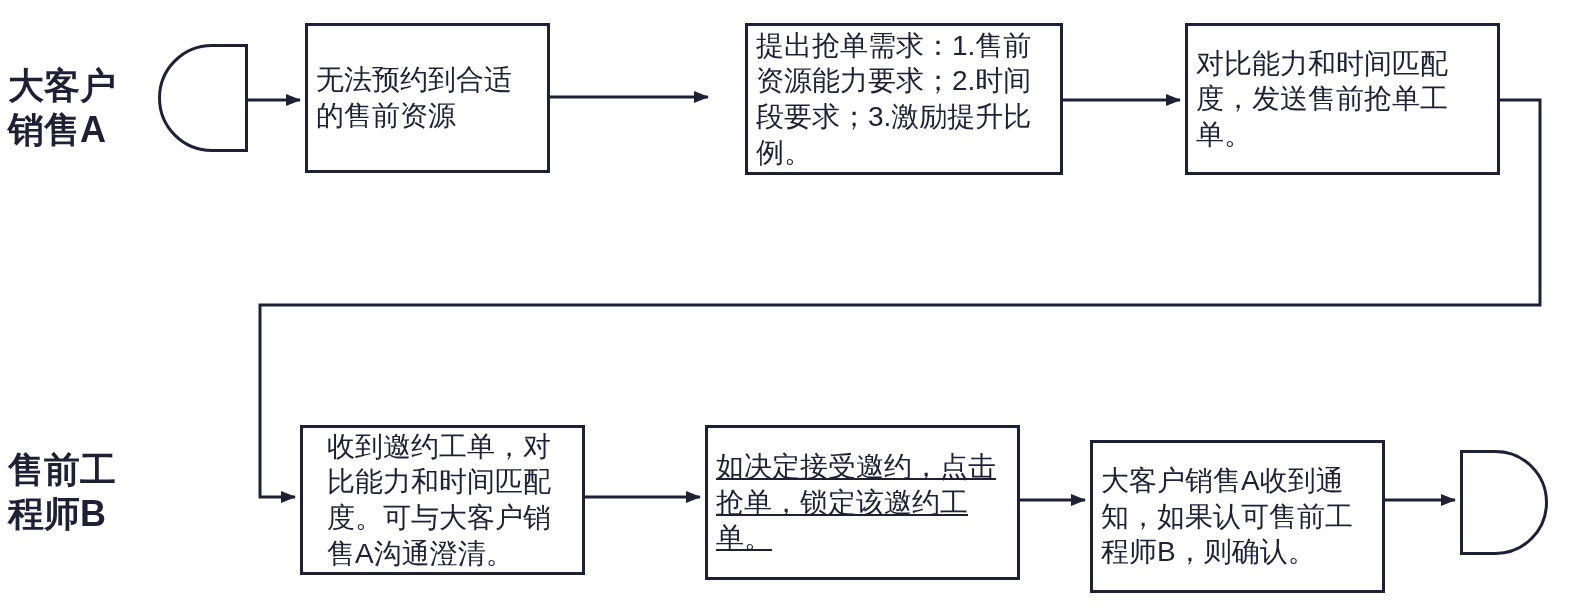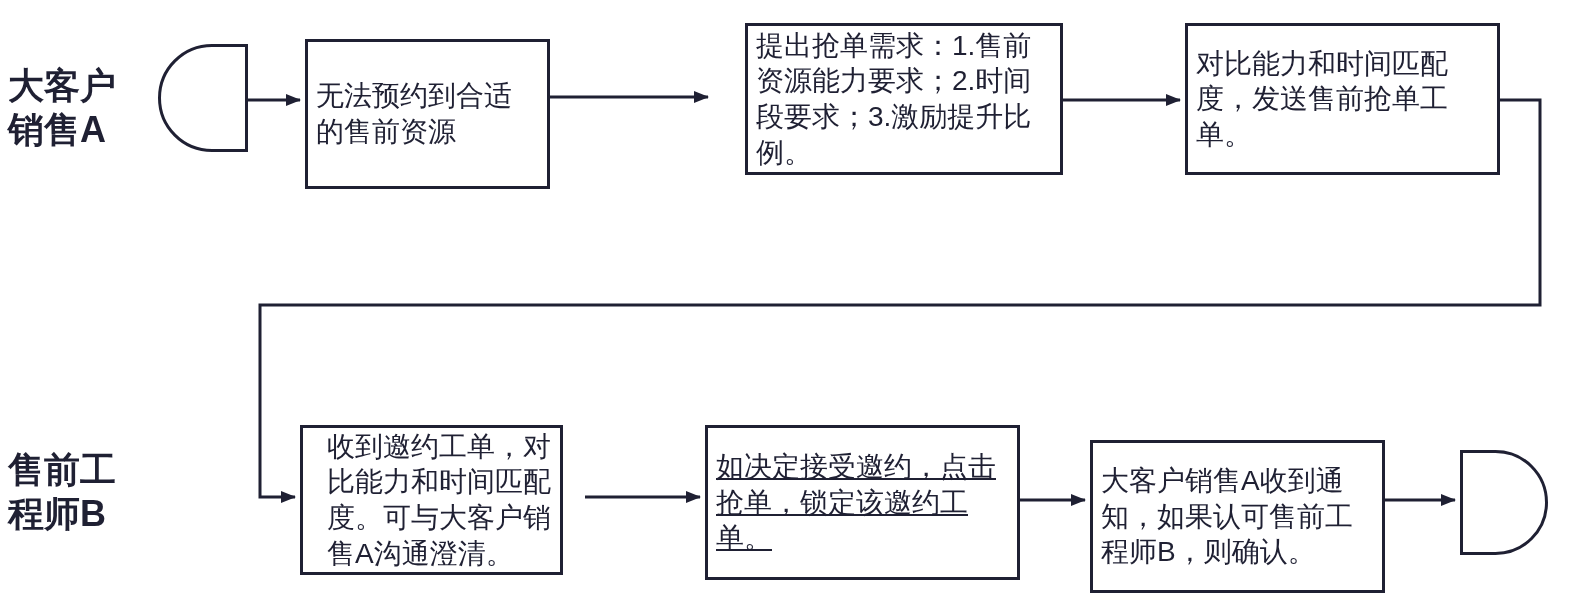--- a/index.html
+++ b/index.html
@@ -55,24 +55,24 @@
   svg.connectors line {
     fill: none;
     stroke: #1f2033;
     stroke-width: 3;
   }
   
   #label-a   { left: 8;   top: 64px;  left: 8px; }
   #label-b   { left: 8px; top: 448px; }
   #term-start{ left: 158px; top: 44px;  width: 90px; height: 108px; }
   #term-end  { left: 1460px; top: 450px; width: 88px; height: 105px; }
-  #box1 { left: 305px;  top: 39px;  width: 245px; height: 150px; }
+  #box1 { left: 305px;  top: 23px;  width: 245px; height: 150px; }
   #box2 { left: 713px;  top: 23px;  width: 318px; height: 152px; margin-left: 32px; }
   #box3 { left: 1185px; top: 23px;  width: 315px; height: 152px; }
-  #box4 { left: 300px;  top: 425px; width: 263px; height: 150px; padding-left: 24px; }
+  #box4 { left: 300px;  top: 425px; width: 285px; height: 150px; padding-left: 24px; }
   #box5 { left: 705px;  top: 425px; width: 315px; height: 155px; text-decoration: underline; }
   #box6 { left: 1090px; top: 440px; width: 295px; height: 153px; }
 </style>
 </head>
 <body>
 
 <div class="canvas">
 
   <svg class="connectors" viewBox="0 0 1586 610" xmlns="http://www.w3.org/2000/svg" aria-hidden="true">
     <defs>

